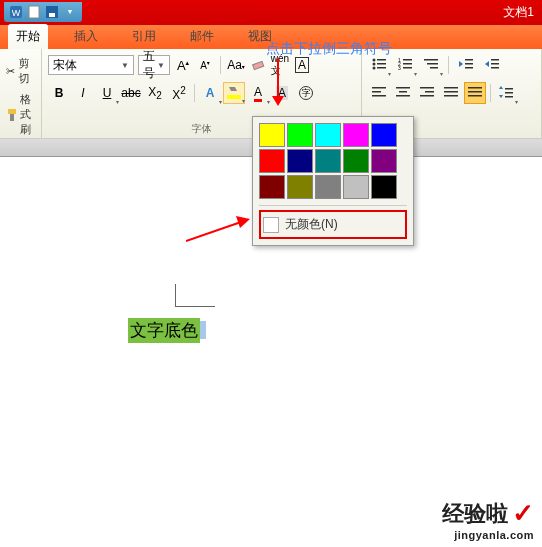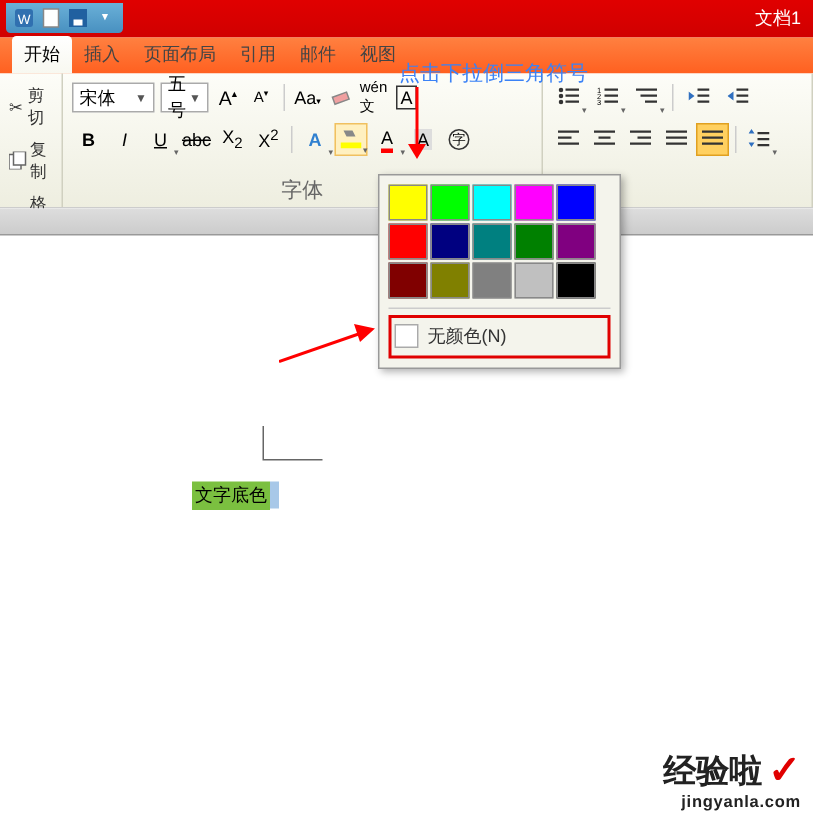--- a/index.html
+++ b/index.html
@@ -3,67 +3,67 @@
 <meta charset="utf-8">
 <style>
 * { box-sizing: border-box; margin: 0; padding: 0; }
 body { font-family: "Microsoft YaHei", Arial, sans-serif; font-size: 12px; width: 542px; height: 547px; overflow: hidden; position: relative; background: #fff; }
 
 .title-bar { height: 25px; background: linear-gradient(#e00000, #d00000); display: flex; align-items: center; padding: 0 4px; }
 .qat { display: flex; gap: 2px; align-items: center; background: linear-gradient(#6ab0d8, #4890c0); height: 20px; padding: 0 4px; border-radius: 0 0 3px 3px; margin-top: -2px; }
 .qat-item { width: 16px; height: 16px; display: flex; align-items: center; justify-content: center; color: #fff; font-size: 11px; }
 .title-text { color: #fff; font-size: 12px; margin-left: auto; margin-right: 4px; }
 
-.ribbon-tabs { height: 24px; background: linear-gradient(#ff8040, #ff6020); display: flex; align-items: flex-end; padding: 0 8px; gap: 0; }
+.ribbon-tabs { height: 24px; background: linear-gradient(#ff8040, #ff6020); display: flex; align-items: flex-end; padding: 0 8px; gap: 18px; }
 .ribbon-tab { font-size: 12px; color: #444; padding: 4px 8px; cursor: pointer; }
 .ribbon-tab.active { background: linear-gradient(#fff, #f8f8f0); border-radius: 3px 3px 0 0; color: #000; }
 
 .ribbon-body { height: 90px; background: linear-gradient(#fdfdf8, #eeeee0); border-bottom: 1px solid #ccc; display: flex; }
 
 .clip-group { width: 42px; border-right: 1px solid #d0d0c0; padding: 4px; }
 .clip-item { font-size: 11px; color: #333; padding: 3px 2px; display: flex; align-items: center; gap: 2px; }
 .clip-icon { width: 14px; height: 12px; display: inline-block; }
 
 .font-group { flex: 1; border-right: 1px solid #d0d0c0; padding: 4px 6px; position: relative; }
 .font-row1 { display: flex; gap: 4px; align-items: center; height: 24px; }
 .combo { height: 20px; background: #fff; border: 1px solid #aaa; display: flex; align-items: center; padding: 0 4px; font-size: 12px; }
 .combo .arrow { margin-left: auto; font-size: 8px; color: #555; }
-.font-name { width: 55px; }
+.font-name { width: 86px; }
 .font-size { width: 32px; }
 .small-btn { width: 18px; height: 20px; display: flex; align-items: center; justify-content: center; border: 1px solid transparent; }
 
 .font-row2 { display: flex; gap: 2px; align-items: center; height: 24px; margin-top: 4px; }
 .fmt-btn { width: 22px; height: 22px; display: flex; align-items: center; justify-content: center; font-size: 12px; position: relative; }
 .fmt-btn .dd { position: absolute; right: -1px; bottom: -1px; font-size: 6px; color: #666; }
 .sep { width: 1px; height: 18px; background: #ccc; margin: 0 2px; }
 
-.group-label { position: absolute; bottom: 2px; left: 0; right: 0; text-align: center; font-size: 14px; color: #666; }
+.group-label { position: absolute; bottom: 2px; left: 0; right: 0; text-align: center; font-size: 10px; color: #666; }
 
 .para-group { width: 180px; border-right: 1px solid #d0d0c0; padding: 4px 6px; position: relative; }
 
 .doc-area { position: absolute; top: 139px; left: 0; right: 0; bottom: 0; background: #fff; }
 .gray-bar { height: 18px; background: linear-gradient(#ddd, #ccc); border-bottom: 1px solid #999; }
 
 .annotation1 { position: absolute; top: 40px; left: 266px; color: #3b82f6; font-size: 14px; z-index: 100; }
 .arrow-svg { position: absolute; z-index: 99; }
 
 .highlight-dropdown { position: absolute; top: 116px; left: 252px; width: 162px; background: #f4f4ec; border: 1px solid #999; box-shadow: 2px 2px 5px rgba(0,0,0,0.3); z-index: 50; padding: 6px; }
 .color-grid { display: grid; grid-template-columns: repeat(5, 26px); grid-template-rows: repeat(3, 24px); gap: 2px; margin-bottom: 6px; }
 .color-cell { border: 1px solid #888; cursor: pointer; }
 .hr { height: 1px; background: #ccc; margin: 4px 0; }
-.menu-row { display: flex; align-items: flex-start; gap: 6px; padding: 4px 2px; font-size: 12px; color: #333; }
+.menu-row { display: flex; align-items: center; gap: 6px; padding: 4px 2px; font-size: 12px; color: #333; }
 .menu-row.boxed { border: 2px solid #e00000; }
 .swatch-none { width: 16px; height: 16px; border: 1px solid #aaa; background: #fff; }
 
 .cursor-mark { position: absolute; top: 284px; left: 175px; }
 .cursor-mark .v { width: 1px; height: 22px; background: #666; }
 .cursor-mark .h { width: 40px; height: 1px; background: #666; position: absolute; top: 22px; left: 0; }
 
 .text-sel { position: absolute; top: 320px; left: 128px; height: 20px; display: flex; align-items: center; }
-.text-sel .bg { background: #7bc040; color: #000; padding: 1px 2px; font-size: 12px; }
+.text-sel .bg { background: #7bc040; color: #000; padding: 1px 2px; font-size: 17px; }
 .text-sel .sel { background: #a8c8e8; width: 6px; height: 18px; }
 
 .watermark { position: absolute; bottom: 6px; right: 8px; text-align: right; }
 .wm-main { font-size: 22px; font-weight: bold; color: #222; text-shadow: 1px 1px 0 #fff, -1px -1px 0 #fff, 1px -1px 0 #fff, -1px 1px 0 #fff; display: inline-flex; align-items: center; gap: 4px; margin-left: 36px; }
 .wm-check { color: #e00000; font-size: 26px; font-weight: bold; }
 .wm-sub { font-size: 11px; color: #222; font-weight: bold; text-shadow: 1px 1px 0 #fff; letter-spacing: 0.5px; }
 </style>
 </head>
 <body>
 
@@ -87,39 +87,31 @@
         </svg>
       </span>
     <span class="qat-item" style="font-size:7px;">▼</span>
   </div>
   <span class="title-text">文档1</span>
 </div>
 
 <div class="ribbon-tabs">
   <span class="ribbon-tab active">开始</span>
   <span class="ribbon-tab">插入</span>
-  <span class="ribbon-tab">页面布局</span>
   <span class="ribbon-tab">引用</span>
   <span class="ribbon-tab">邮件</span>
   <span class="ribbon-tab">视图</span>
 </div>
 
 <div class="ribbon-body">
 
   <div class="clip-group">
     <div class="clip-item">
         <span class="clip-icon">✂</span>
         <span>剪切</span>
-      </div>
-    <div class="clip-item">
-        <span class="clip-icon"><svg width="12" height="12">
-            <rect x="0" y="2" width="8" height="10" fill="#fff" stroke="#666"></rect>
-            <rect x="3" y="0" width="8" height="9" fill="#fff" stroke="#666"></rect>
-          </svg></span>
-        <span>复制</span>
       </div>
     <div class="clip-item">
         <span class="clip-icon"><svg width="12" height="12">
             <rect x="2" y="0" width="8" height="5" fill="#f0c040"></rect>
             <rect x="4" y="5" width="4" height="7" fill="#888"></rect>
           </svg></span>
         <span>格式刷</span>
       </div>
   </div>
 

